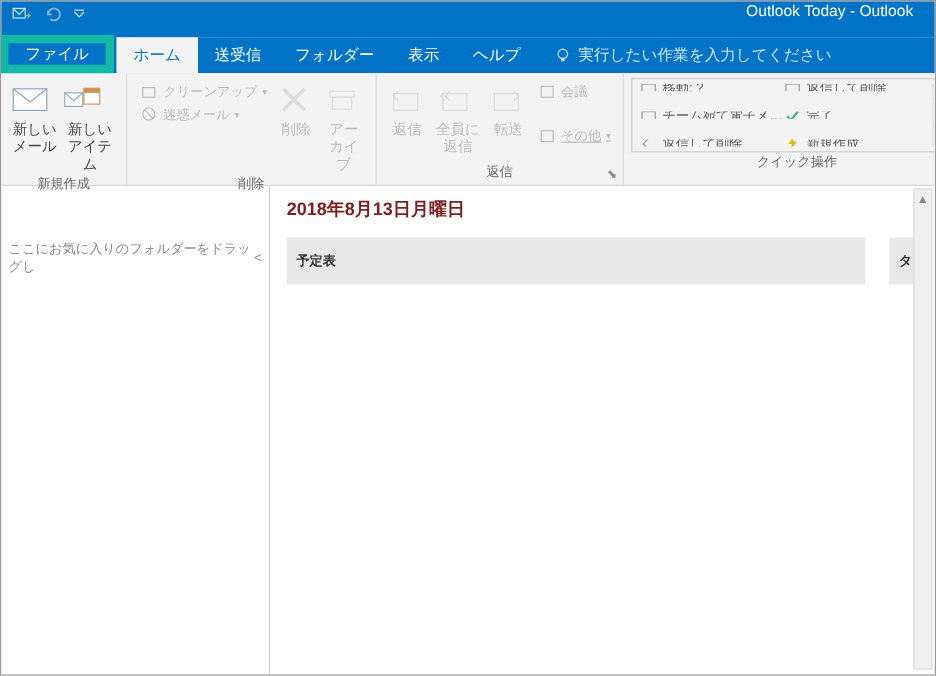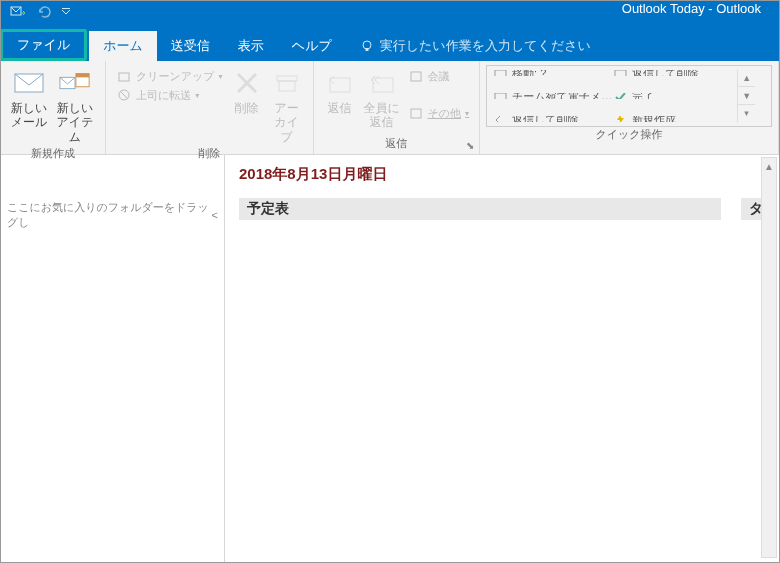--- a/index.html
+++ b/index.html
@@ -5,32 +5,32 @@
   * { box-sizing: border-box; margin: 0; padding: 0; }
   body { font-family: "Segoe UI", "Meiryo", sans-serif; font-size: 12px; background: #fff; width: 780px; height: 563px; overflow: hidden; border: 1px solid #999; position: relative; }
   
   .titlebar { background: #0173c7; color: #fff; height: 30px; display: flex; align-items: flex-start; padding: 0 6px; }
   .titlebar .qat { display: flex; gap: 4px; align-items: center; }
   .titlebar .qat-btn { width: 22px; height: 22px; display: flex; align-items: center; justify-content: center; color: #cfe6f5; }
   .titlebar .title { flex: 1; text-align: right; padding-right: 12px; font-size: 13px; }
   
   .tabbar { background: #0173c7; height: 30px; display: flex; align-items: stretch; color: #fff; font-size: 13px; }
   .tab { padding: 0 14px; display: flex; align-items: center; cursor: pointer; }
-  .tab.file { background: #0173c7; border: 3px solid #14b8a6; border-radius: 2px; margin: -2px 2px 0 -1px; }
+  .tab.file { background: #0173c7; border: 7px solid #14b8a6; border-radius: 2px; margin: -2px 2px 0 -1px; }
   .tab.active { background: #f3f3f3; color: #0173c7; }
   .tab.tell { color: #cfe6f5; display: flex; gap: 6px; }
   
   .ribbon { background: #f3f3f3; border-bottom: 1px solid #d6d6d6; height: 94px; display: flex; }
   .group { border-right: 1px solid #dcdcdc; display: flex; flex-direction: column; }
   .group-body { flex: 1; display: flex; align-items: flex-start; padding: 4px 6px 0 6px; }
   .group-label { text-align: center; font-size: 11px; color: #666; padding-bottom: 3px; }
   .group .launcher { position: absolute; right: 2px; bottom: 2px; width: 14px; height: 14px; color: #888; font-size: 10px; display: flex; align-items: center; justify-content: center; }
   .group-wrap { position: relative; }
   
-  .bigbtn { display: flex; flex-direction: column; align-items: center; width: 44px; padding: 2px; text-align: center; line-height: 1.2; color: #444; cursor: pointer; }
+  .bigbtn { display: flex; flex-direction: column; width: 44px; padding: 2px; text-align: center; line-height: 1.2; color: #444; cursor: pointer; }
   .bigbtn .icon { width: 32px; height: 32px; margin-bottom: 2px; display: flex; align-items: center; justify-content: center; }
   .bigbtn.disabled { color: #bbb; }
   .bigbtn.disabled .icon svg { opacity: 0.4; }
   
   .stackcol { display: flex; flex-direction: column; gap: 1px; padding-top: 2px; }
   .smallbtn { display: flex; align-items: center; gap: 4px; padding: 1px 4px; font-size: 11px; color: #888; cursor: pointer; white-space: nowrap; }
   .smallbtn.disabled { color: #bbb; text-align: right; }
   .smallbtn .sicon { width: 16px; height: 16px; display: flex; align-items: center; justify-content: center; }
   
   .quick-ops { flex: 1; }
@@ -43,21 +43,21 @@
   .quick-navbtn:last-child{border-bottom:none;}
   
   .content { display: flex; height: calc(563px - 30px - 30px - 94px - 2px); }
   .navpane { width: 224px; border-right: 1px solid #d6d6d6; }
   .navhint { padding: 4px 6px; color: #888; font-size: 11px; display: flex; justify-content: flex-start; align-items: center; margin-top: 41px; }
   .navhint .chev { color: #888; }
   
   .main { flex: 1; padding: 10px 14px; position: relative; }
   .datehdr { font-weight: bold; font-size: 15px; color: #7f1d1d; margin-bottom: 14px; }
   .section-row { display: flex; gap: 20px; }
-  .sectionhdr { background: #e8e8e8; padding: 2px 8px; font-size: 14px; color: #333; font-weight: bold; flex: 1; }
+  .sectionhdr { background: #e8e8e8; padding: 12px 8px; font-size: 11px; color: #333; font-weight: bold; flex: 1; }
   .sectionhdr.small { width: 24px; flex: none; text-align: left; overflow: hidden; }
   
   .scrollbar-v { position: absolute; right: 2px; top: 156px; bottom: 4px; width: 16px; background: #f0f0f0; border: 1px solid #ddd; }
   .scrollbar-v .arrow { height: 16px; display:flex; align-items:center; justify-content:center; color:#888; font-size:10px;}
   
   svg { display: block; }
 </style>
 </head>
 <body>
 
@@ -83,20 +83,21 @@
         </svg>
     </div>
   </div>
   <div class="title">Outlook Today  -  Outlook</div>
 </div>
 
 <div class="tabbar">
   <div class="tab file">ファイル</div>
   <div class="tab active">ホーム</div>
   <div class="tab">送受信</div>
+  <div class="tab">フォルダー</div>
   <div class="tab">表示</div>
   <div class="tab">ヘルプ</div>
   <div class="tab tell">
     <span>
       <svg width="14" height="14" viewBox="0 0 14 14">
           <circle cx="7" cy="6" r="4" fill="none" stroke="#cfe6f5"></circle>
           <rect x="5.5" y="9" width="3" height="3" fill="#cfe6f5"></rect>
         </svg>
     </span>
     <span>実行したい作業を入力してください</span>
@@ -145,21 +146,21 @@
           <span>クリーンアップ</span>
             <span style="font-size:8px;">▾</span>
         </div>
         <div class="smallbtn disabled">
           <span class="sicon">
               <svg width="14" height="14">
                 <circle cx="7" cy="7" r="5" fill="none" stroke="#bbb"></circle>
                 <line x1="3" y1="3" x2="11" y2="11" stroke="#bbb"></line>
               </svg>
             </span>
-          <span>上司に転送</span>
+          <span>迷惑メール</span>
             <span style="font-size:8px;">▾</span>
         </div>
       </div>
       <div class="bigbtn disabled" style="width:40px;">
         <div class="icon">
           <svg width="26" height="26" viewBox="0 0 26 26">
               <line x1="4" y1="4" x2="22" y2="22" stroke="#bbb" stroke-width="3"></line>
               <line x1="22" y1="4" x2="4" y2="22" stroke="#bbb" stroke-width="3"></line>
             </svg>
         </div>
@@ -192,20 +193,29 @@
       </div>
       <div class="bigbtn disabled" style="width:44px;">
         <div class="icon">
             <svg width="30" height="22">
               <rect x="6" y="6" width="20" height="14" fill="none" stroke="#bbb"></rect>
               <path d="M8 4 L4 8 L8 12 M12 4 L8 8 L12 12" stroke="#bbb" fill="none"></path>
             </svg>
           </div>
         <span style="white-space:pre-line;">全員に
 返信</span>
+      </div>
+      <div class="bigbtn disabled" style="width:40px;">
+        <div class="icon">
+            <svg width="28" height="22">
+              <rect x="4" y="6" width="20" height="14" fill="none" stroke="#bbb"></rect>
+              <path d="M20 4 L24 8 L20 12" stroke="#bbb" fill="none"></path>
+            </svg>
+          </div>
+        <span>転送</span>
       </div>
       <div class="stackcol">
         <div class="smallbtn disabled">
           <span class="sicon">
               <svg width="14" height="14">
                 <rect x="2" y="3" width="10" height="9" fill="none" stroke="#bbb"></rect>
               </svg>
             </span>
           <span>会議</span>
         </div>

